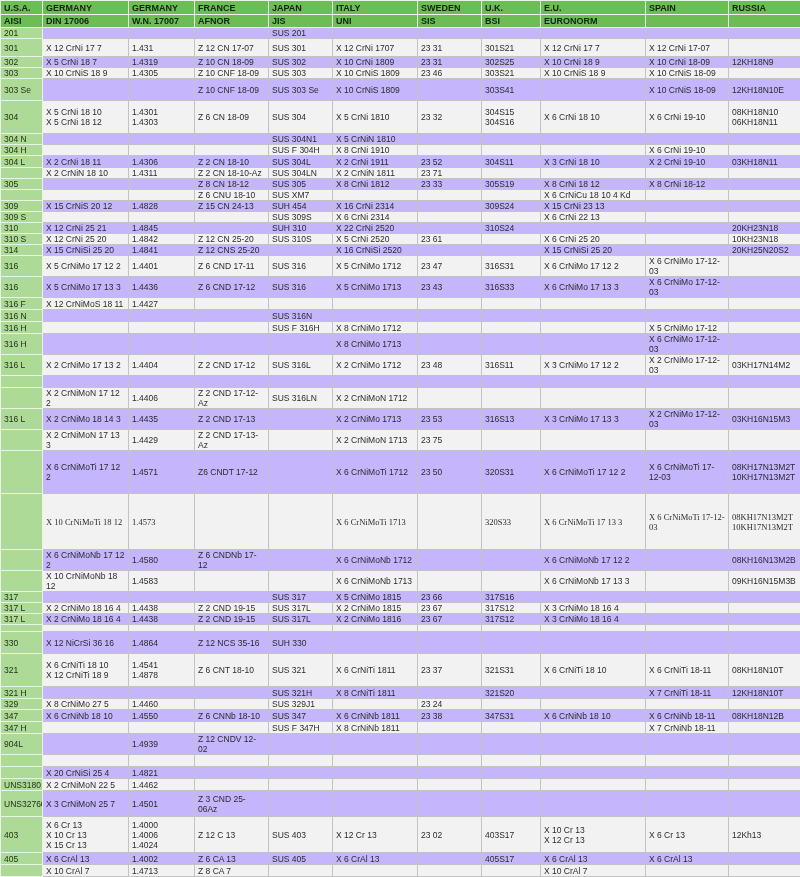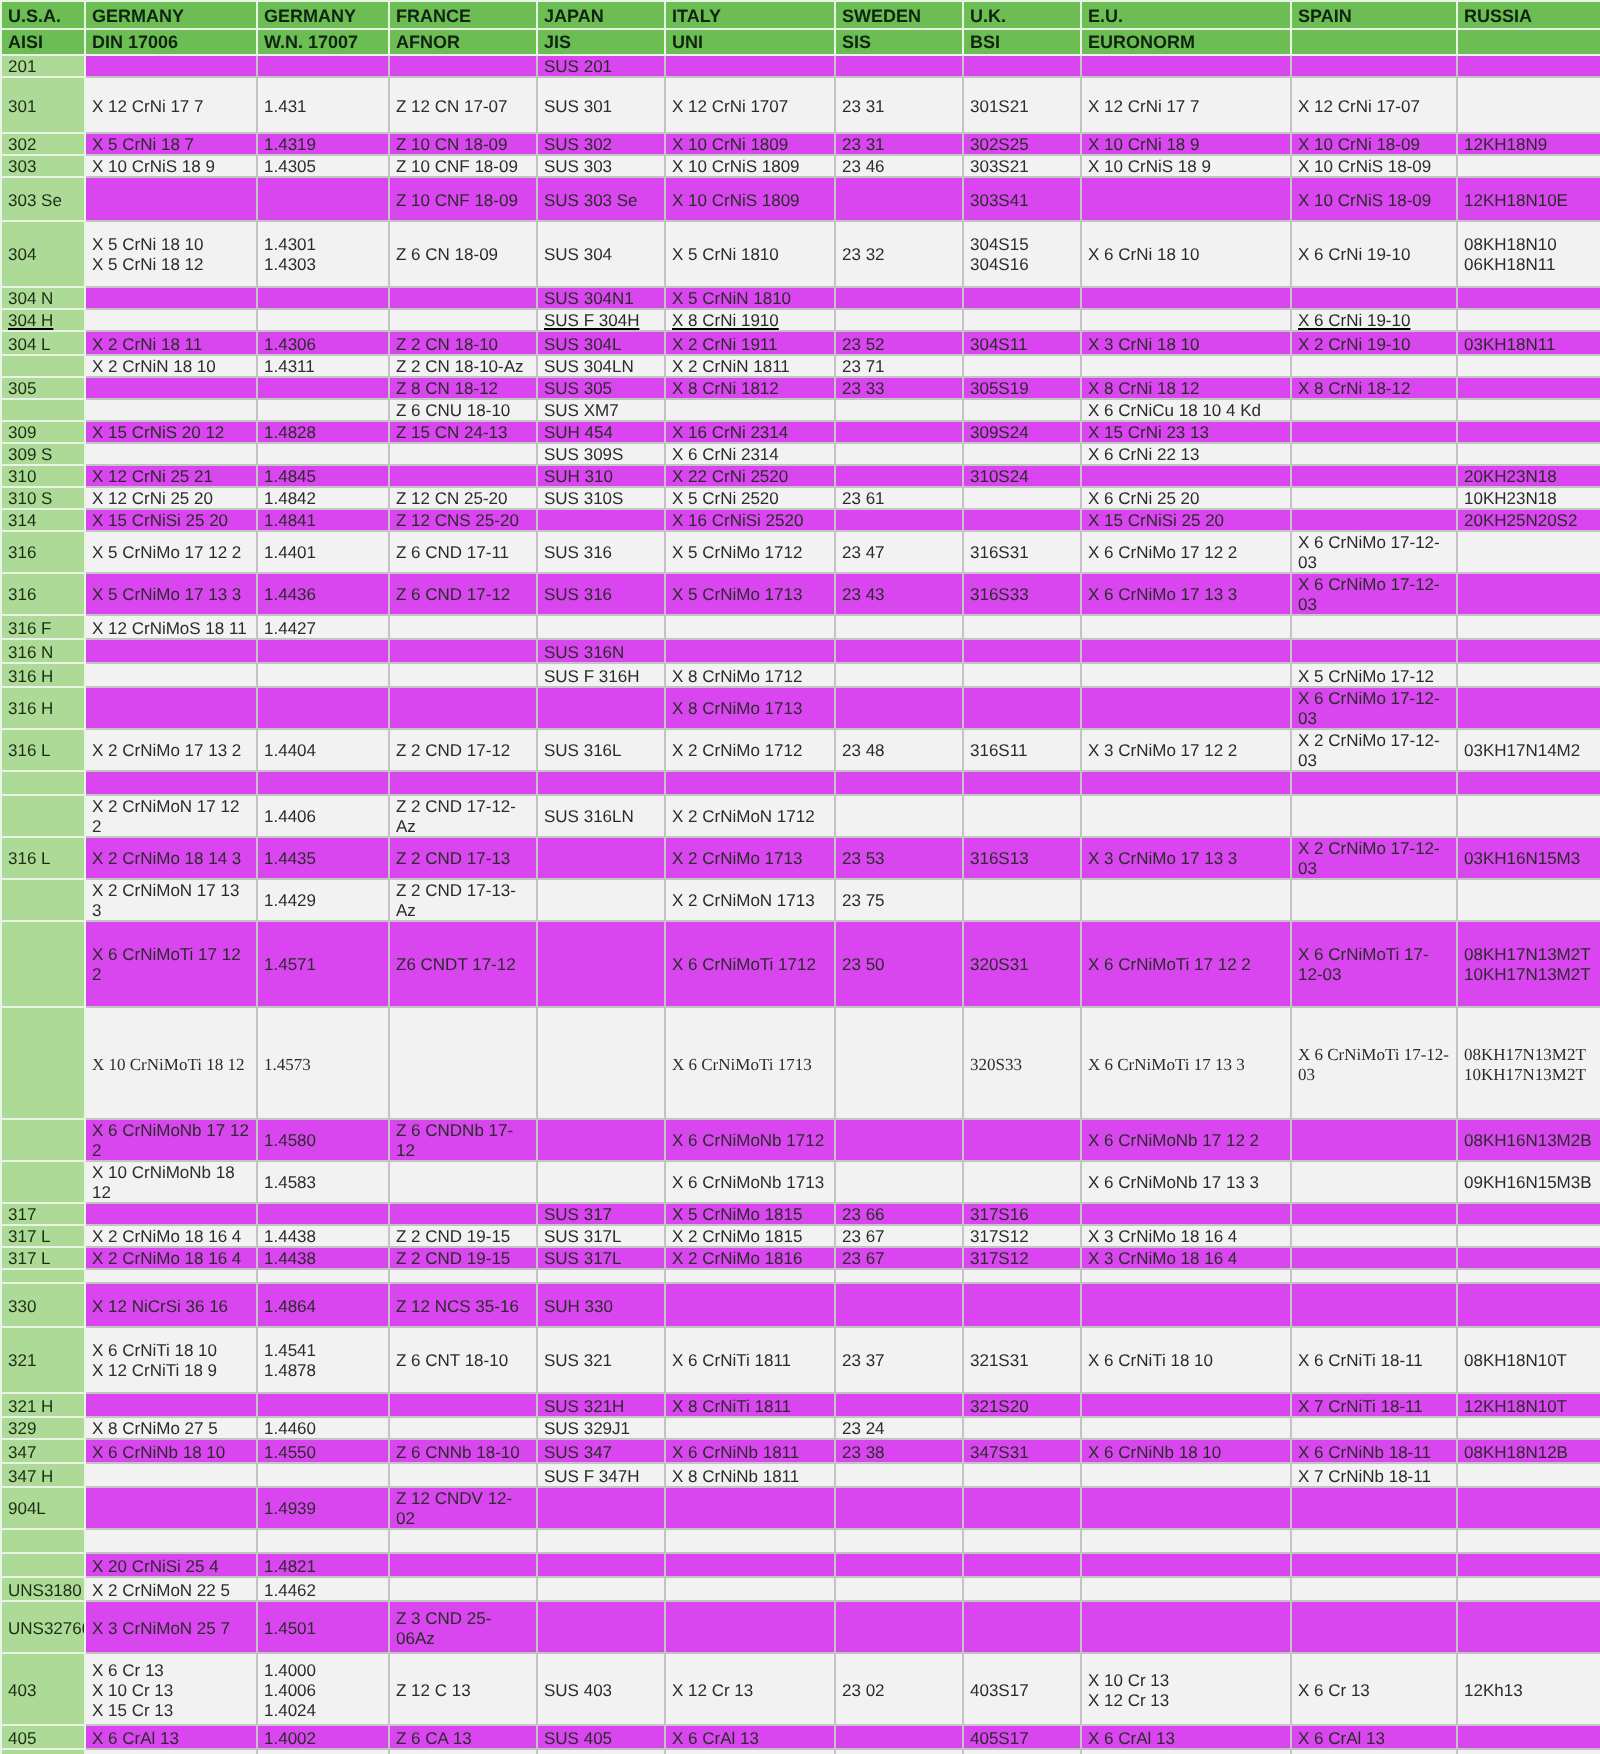--- a/index.html
+++ b/index.html
@@ -5,21 +5,21 @@
   html, body {
     margin: 0;
     padding: 0;
     background: #ffffff;
     font-family: "Liberation Sans", "DejaVu Sans", sans-serif;
   }
   #stage {
     width: 800px;
     height: 877px;
     overflow: hidden;
-    background: #d946ef;
+    background: #c4b5fd;
     position: relative;
   }
   table.grades {
     border-collapse: collapse;
     table-layout: fixed;
     width: 800px;
   }
   table.grades td, table.grades th {
     border: 1px solid #c3c3c3;
     padding: 0 3px;
@@ -102,21 +102,21 @@
           <td></td>
           <td></td>
           <td>SUS 201</td>
           <td></td>
           <td></td>
           <td></td>
           <td></td>
           <td></td>
           <td></td>
         </tr>
-        <tr class="alt" style="height: 28px;">
+        <tr class="alt" style="height: 18px;">
           <td class="lbl">301</td>
           <td>X 12 CrNi 17 7</td>
           <td>1.431</td>
           <td>Z 12 CN 17-07</td>
           <td>SUS 301</td>
           <td>X 12 CrNi 1707</td>
           <td>23 31</td>
           <td>301S21</td>
           <td>X 12 CrNi 17 7</td>
           <td>X 12 CrNi 17-07</td>
@@ -184,21 +184,21 @@
           <td></td>
           <td></td>
           <td>SUS 304N1</td>
           <td>X 5 CrNiN 1810</td>
           <td></td>
           <td></td>
           <td></td>
           <td></td>
           <td></td>
         </tr>
-        <tr class="alt" style="height: 11px; text-decoration: underline;">
+        <tr class="alt" style="height: 11px;">
           <td class="lbl">304 H</td>
           <td></td>
           <td></td>
           <td></td>
           <td>SUS F 304H</td>
           <td>X 8 CrNi 1910</td>
           <td></td>
           <td></td>
           <td></td>
           <td>X 6 CrNi 19-10</td>

